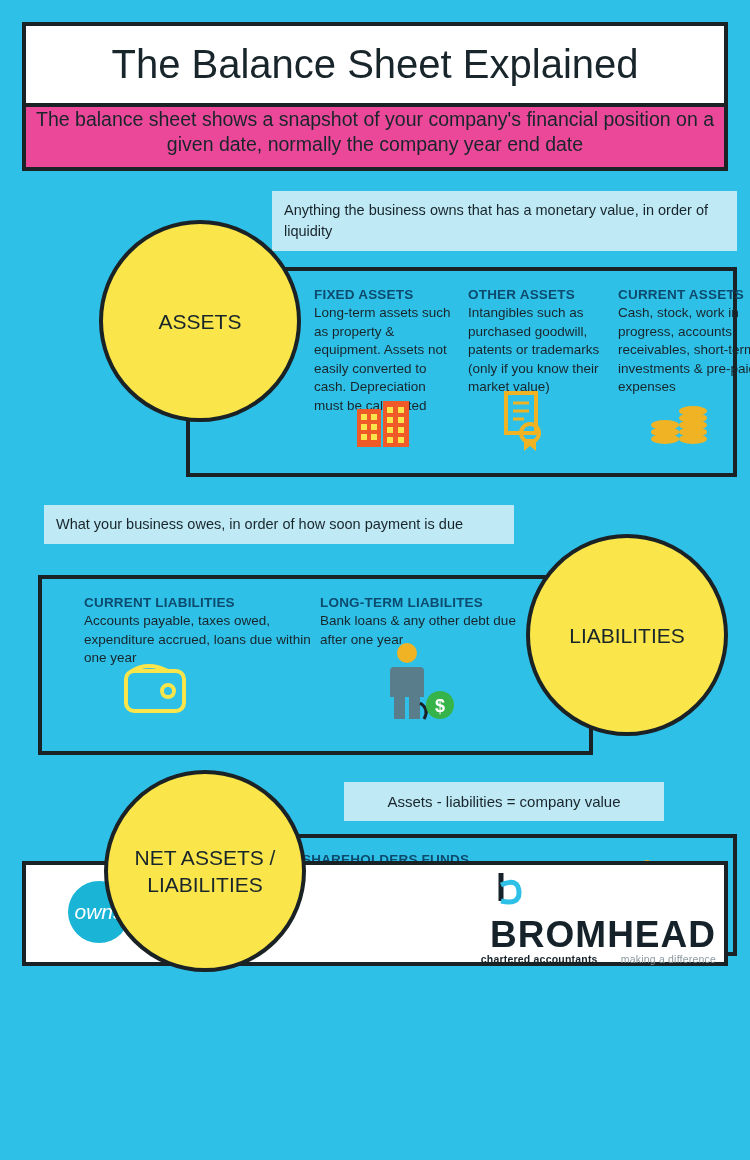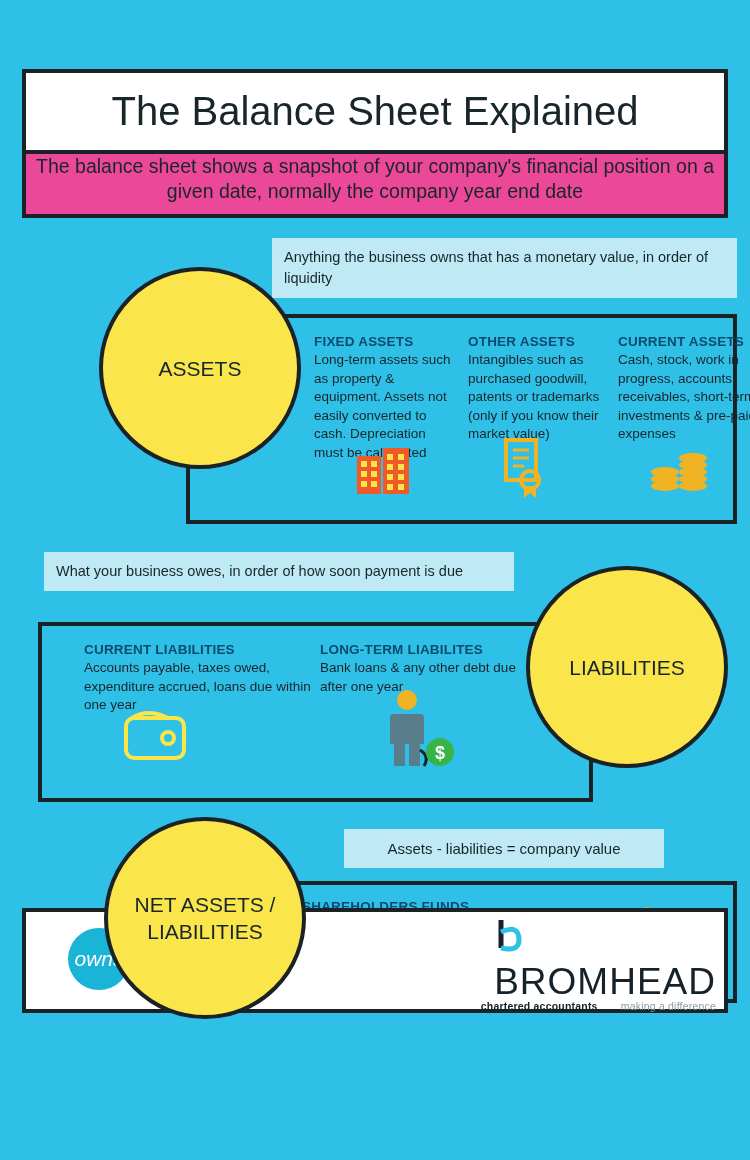--- a/index.html
+++ b/index.html
@@ -13,21 +13,20 @@
     font-family: "Liberation Sans", sans-serif;
     overflow: hidden;
   }
   .page {
     position: relative;
     width: 750px;
     height: 988px;
     background: #2fc0e8;
     box-sizing: border-box;
     padding: 22px 22px 22px 22px;
-    margin-top: 47px;
   }
 
   
   .title-box {
     background: #ffffff;
     border: 4px solid #1a2226;
     box-sizing: border-box;
     height: 85px;
     display: flex;
     align-items: center;
@@ -147,21 +146,21 @@
     left: 16px;
     top: 70px;
     width: 555px;
     height: 180px;
     border: 4px solid #1a2226;
     box-sizing: border-box;
     background: #2fc0e8;
   }
   .liab-circle {
     left: 504px;
-    top: 14px;
+    top: 29px;
     width: 194px;
     height: 194px;
   }
   .lcol {
     position: absolute;
     top: 16px;
   }
   .lcol1 { left: 42px; width: 240px; }
   .lcol2 { left: 278px; width: 220px; }
 
@@ -256,21 +255,21 @@
   }
   .bromhead .b-mark {
     font-size: 44px;
     line-height: 34px;
     color: #0d1b22;
     text-align: left;
     margin-left: 12px;
   }
   .bromhead .b-name {
     font-size: 37px;
-    font-weight: normal;
+    font-weight: bold;
     letter-spacing: 1px;
     line-height: 40px;
   }
   .bromhead .b-tag {
     font-size: 10.5px;
     letter-spacing: 0.2px;
     margin-top: -2px;
   }
   .b-tag .bold { font-weight: bold; }
   .b-tag .grey { color: #8d9aa1; padding-left: 20px; }

